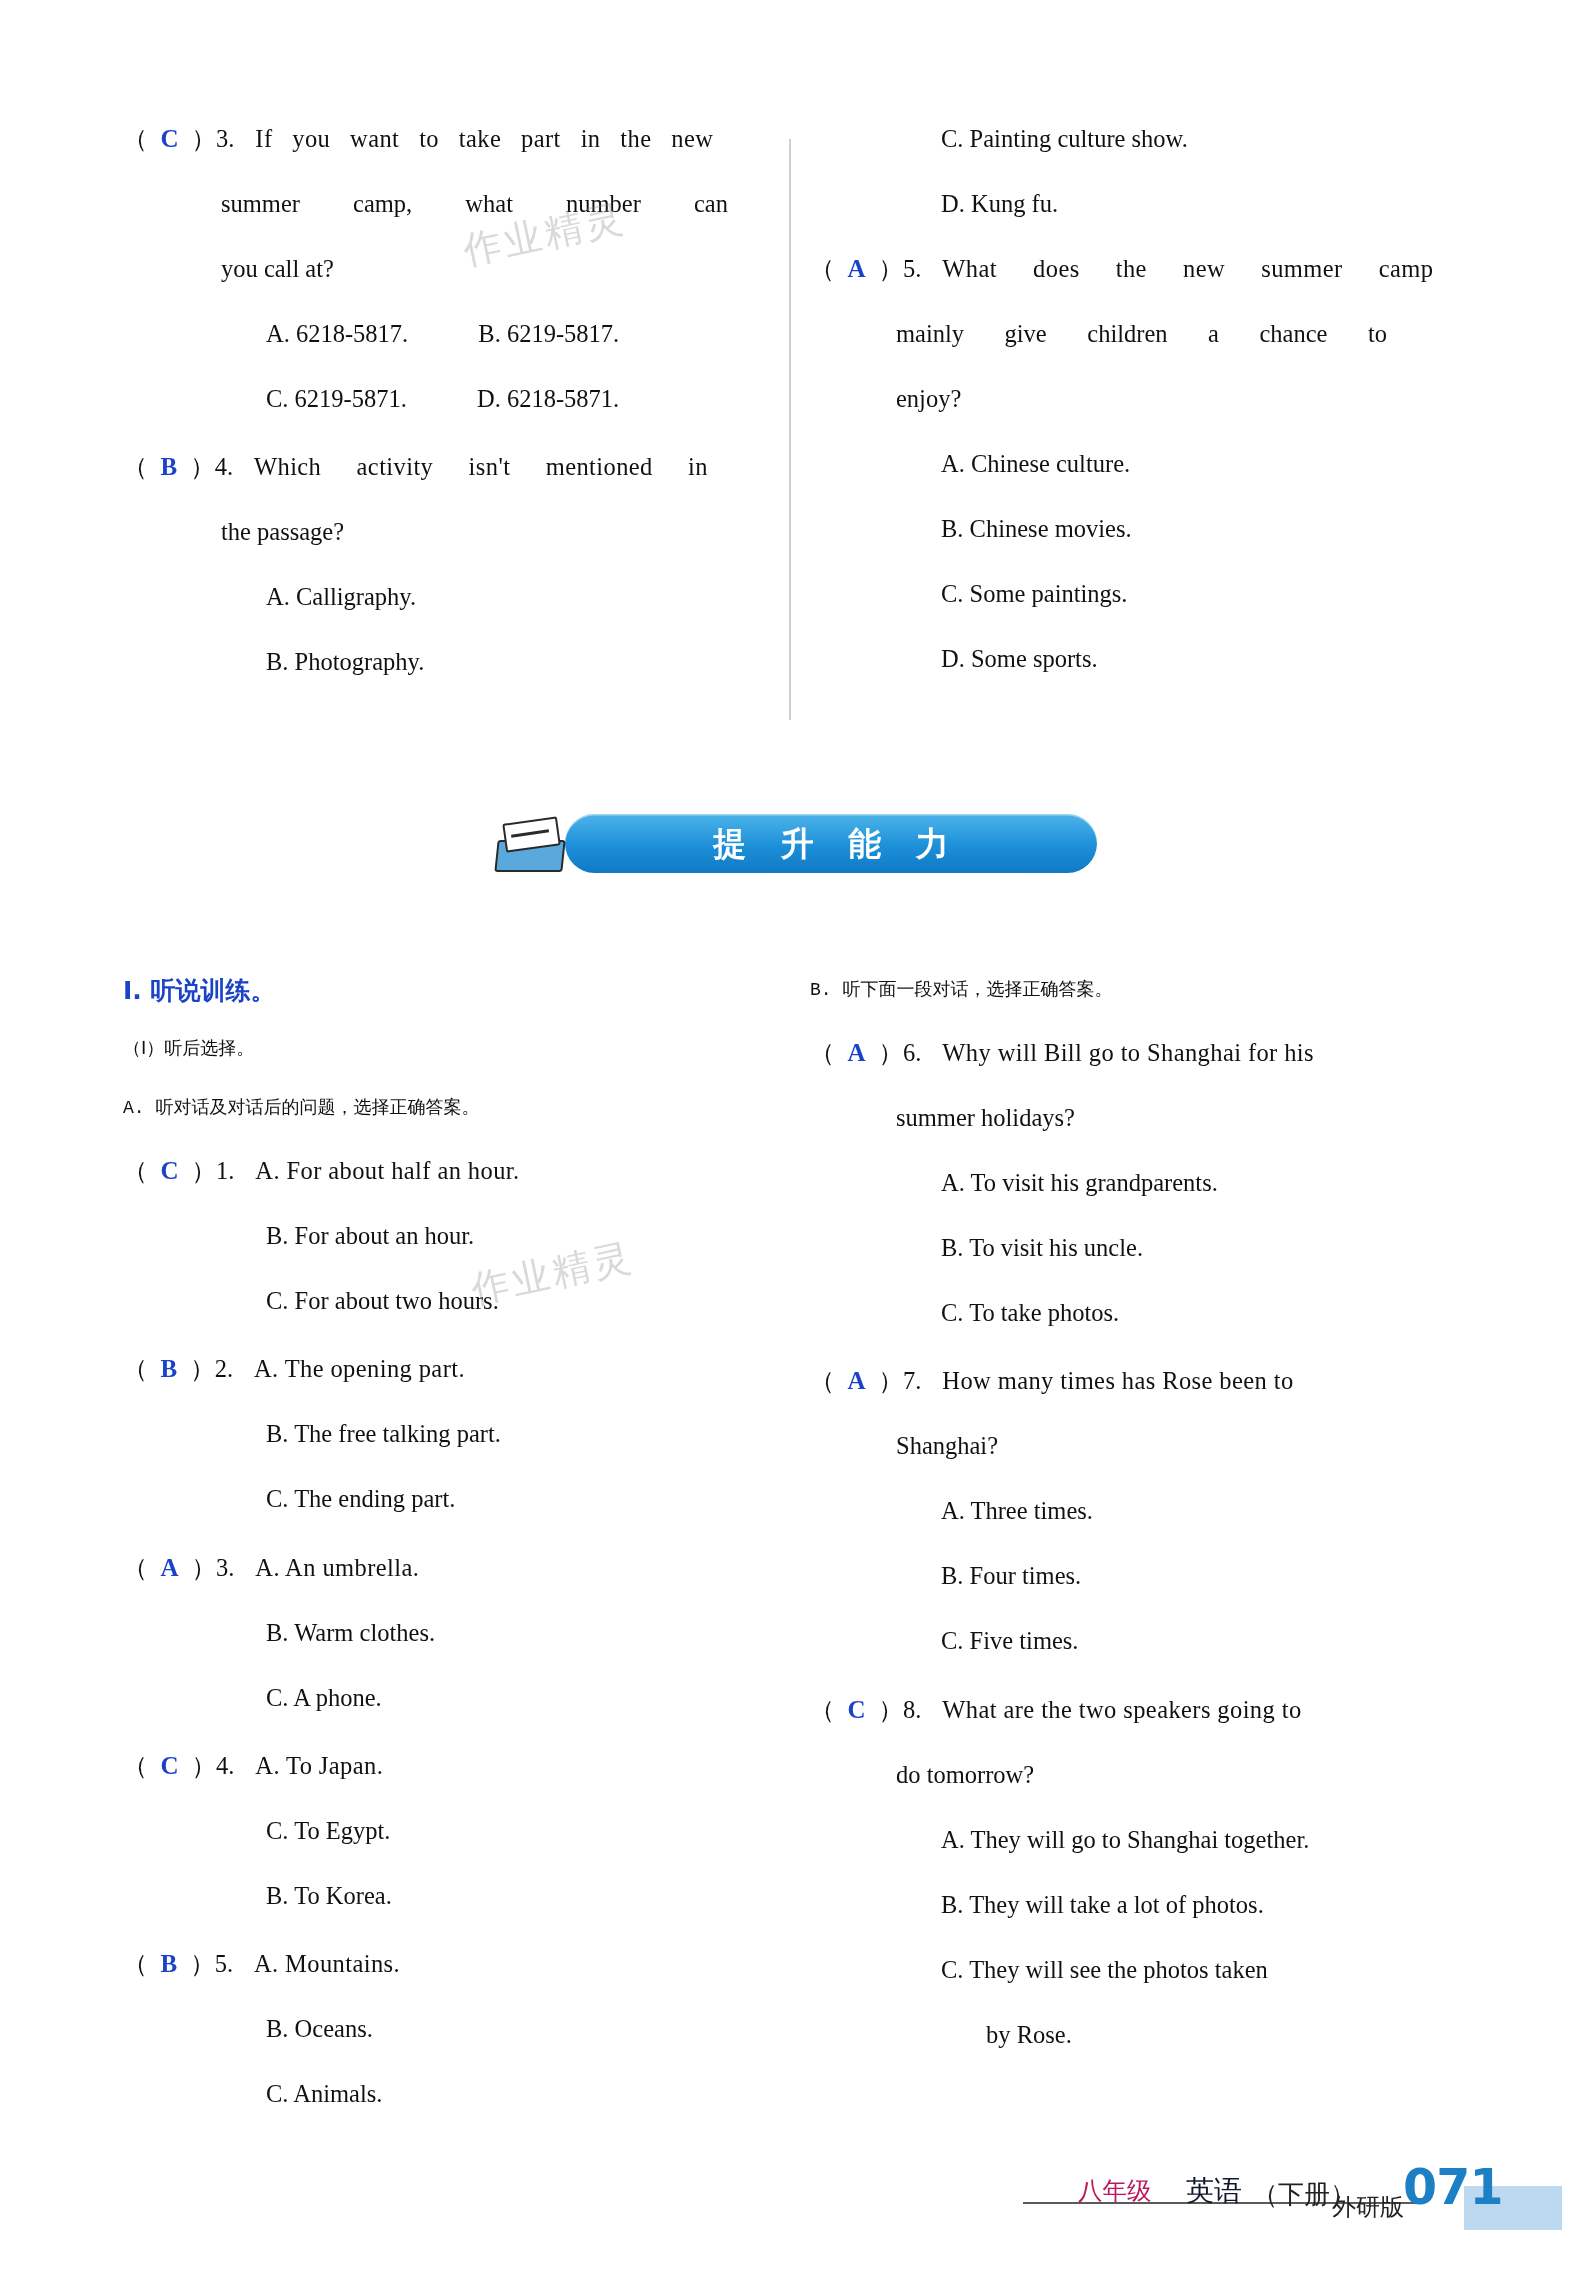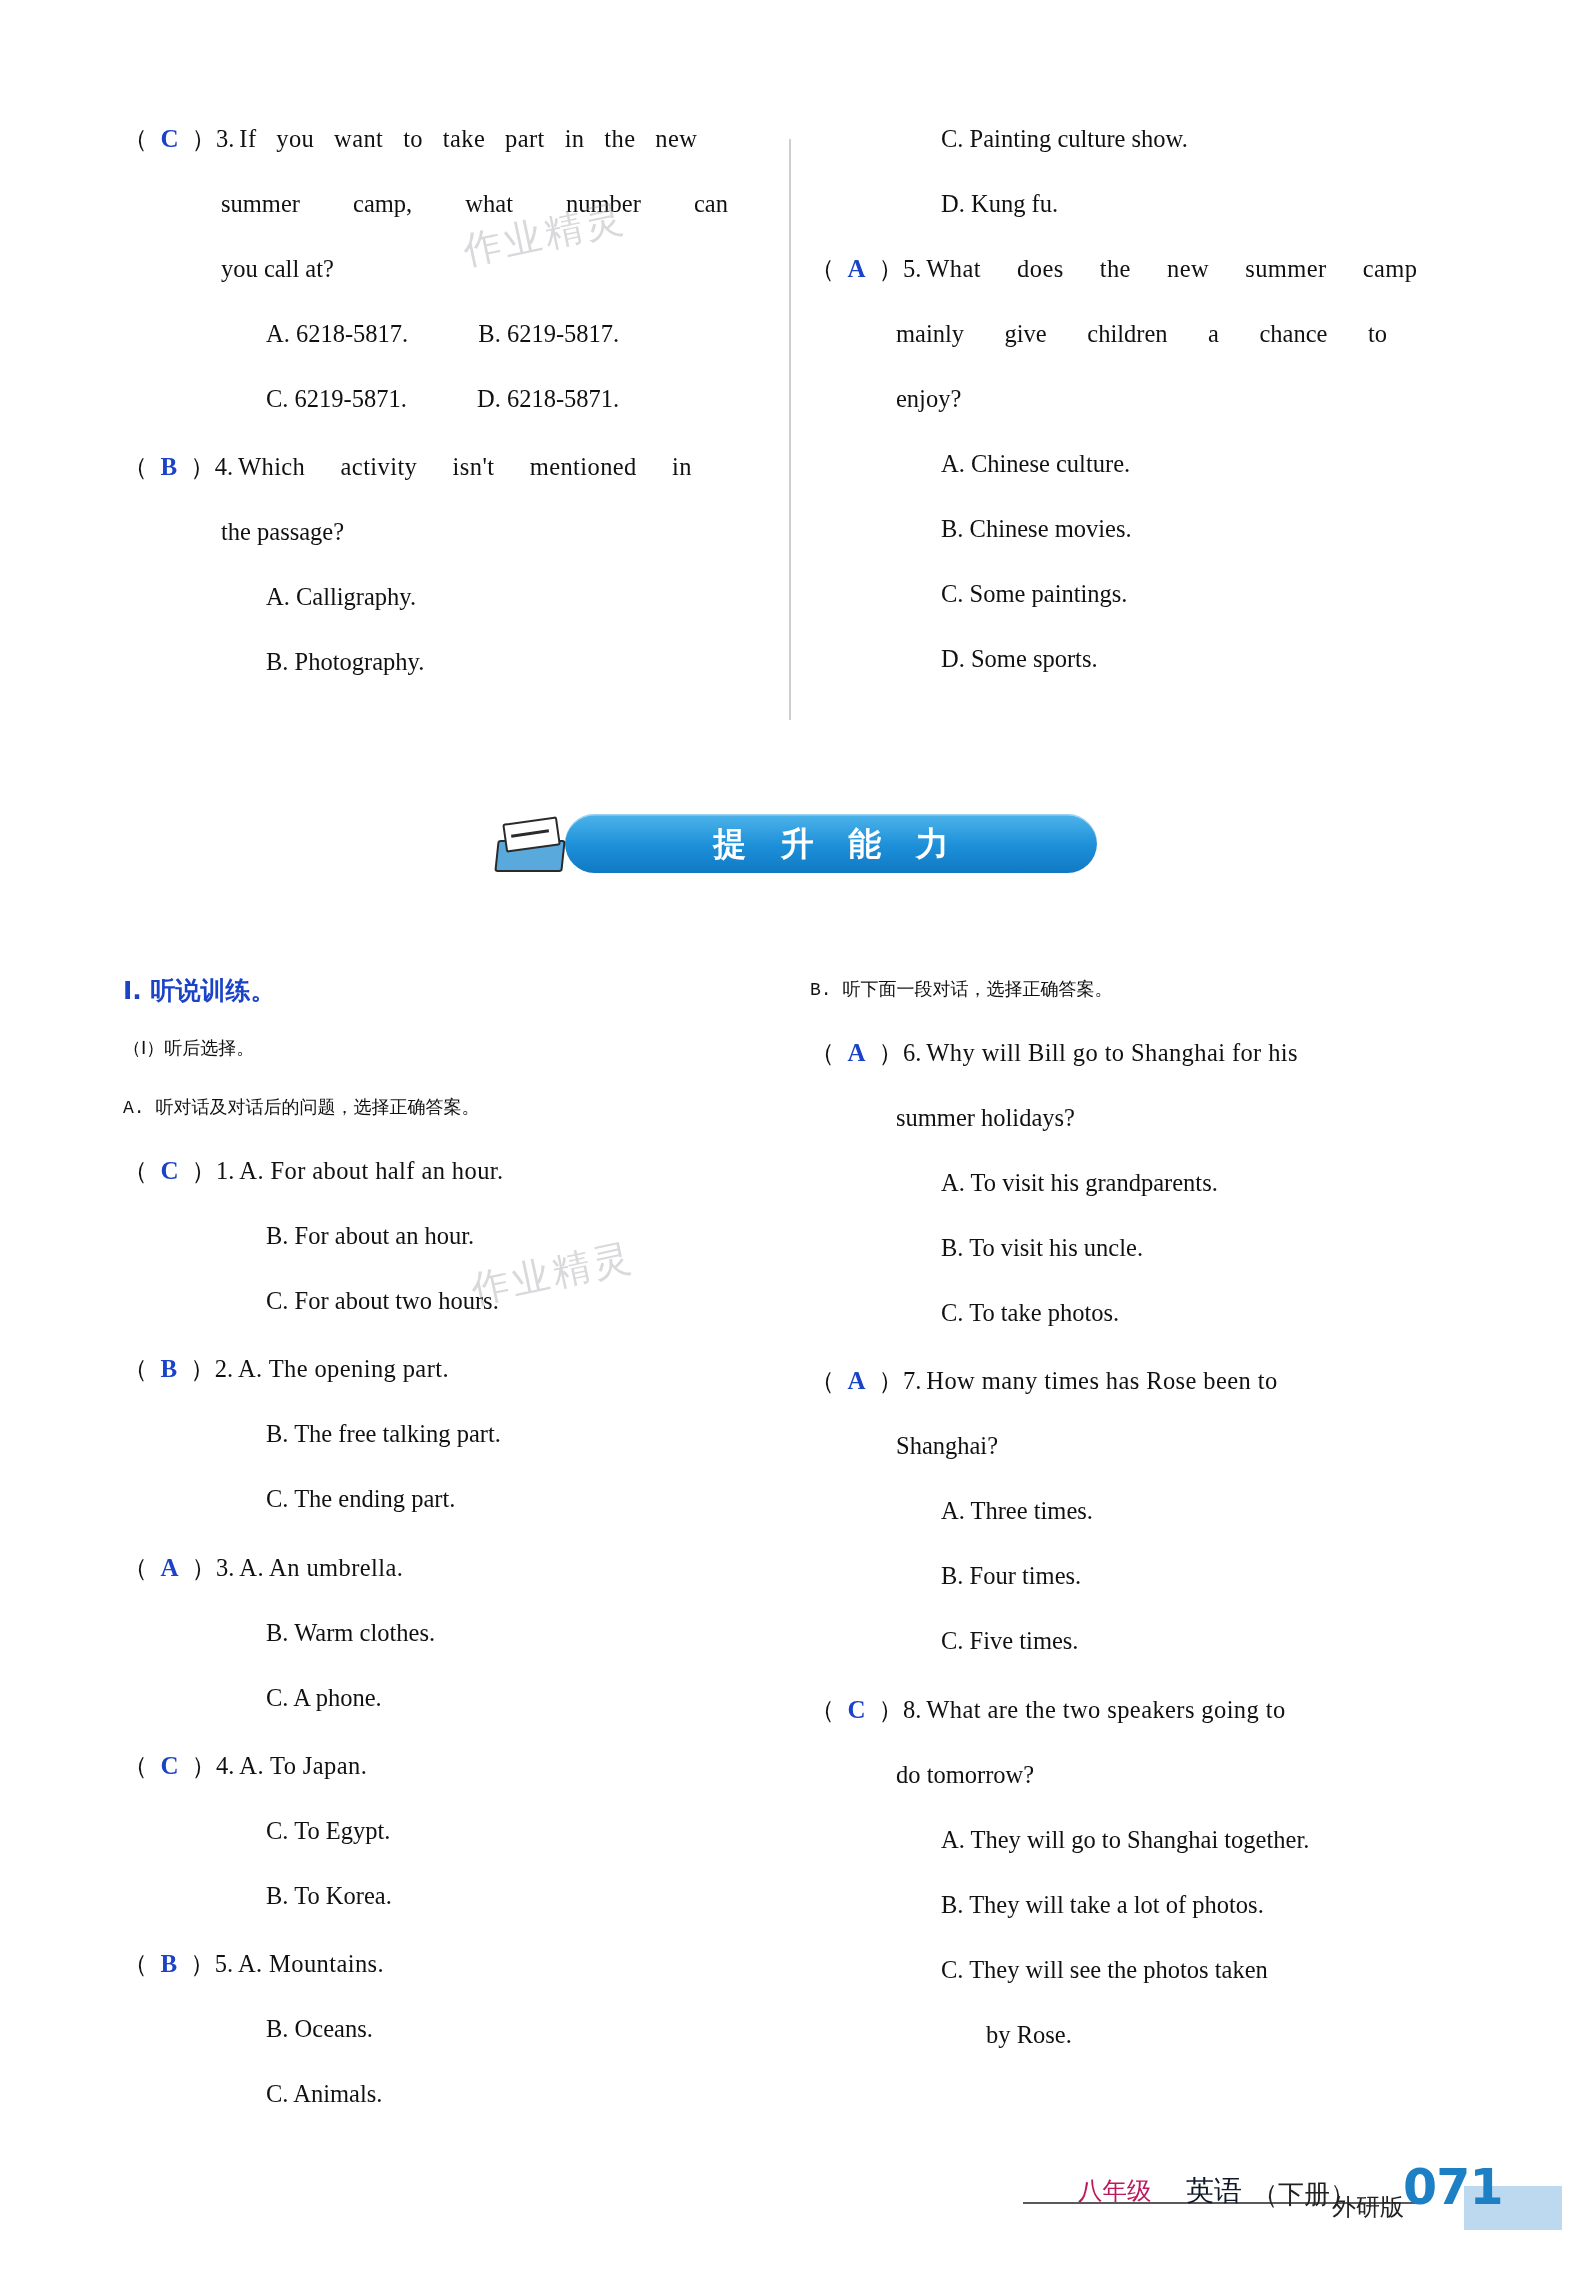--- a/index.html
+++ b/index.html
@@ -60,20 +60,21 @@
     padding: 0 13px;
     font-family: "Liberation Serif", serif;
   }
   .qnum {
     font-size: 24.5px;
     padding-right: 4.9px;
   }
   .qtext {
     font-size: 24.5px;
     letter-spacing: 0.4px;
+    margin-left: 16px;
   }
   .qtext.justify {
     display: inline-block;
     width: 507px;
     text-align: justify;
     text-align-last: justify;
     white-space: normal;
   }
   .cont {
     font-size: 24.5px;

